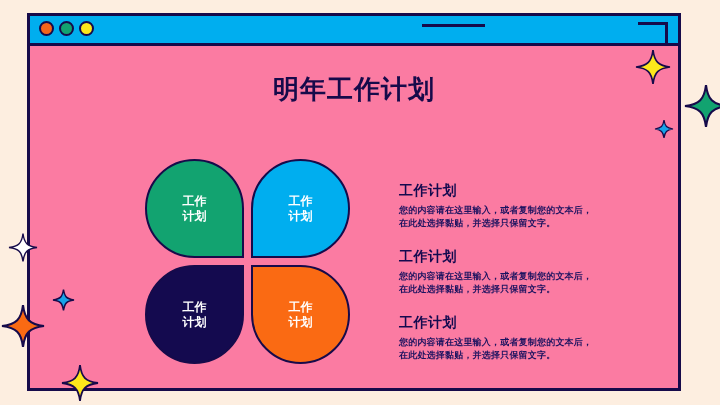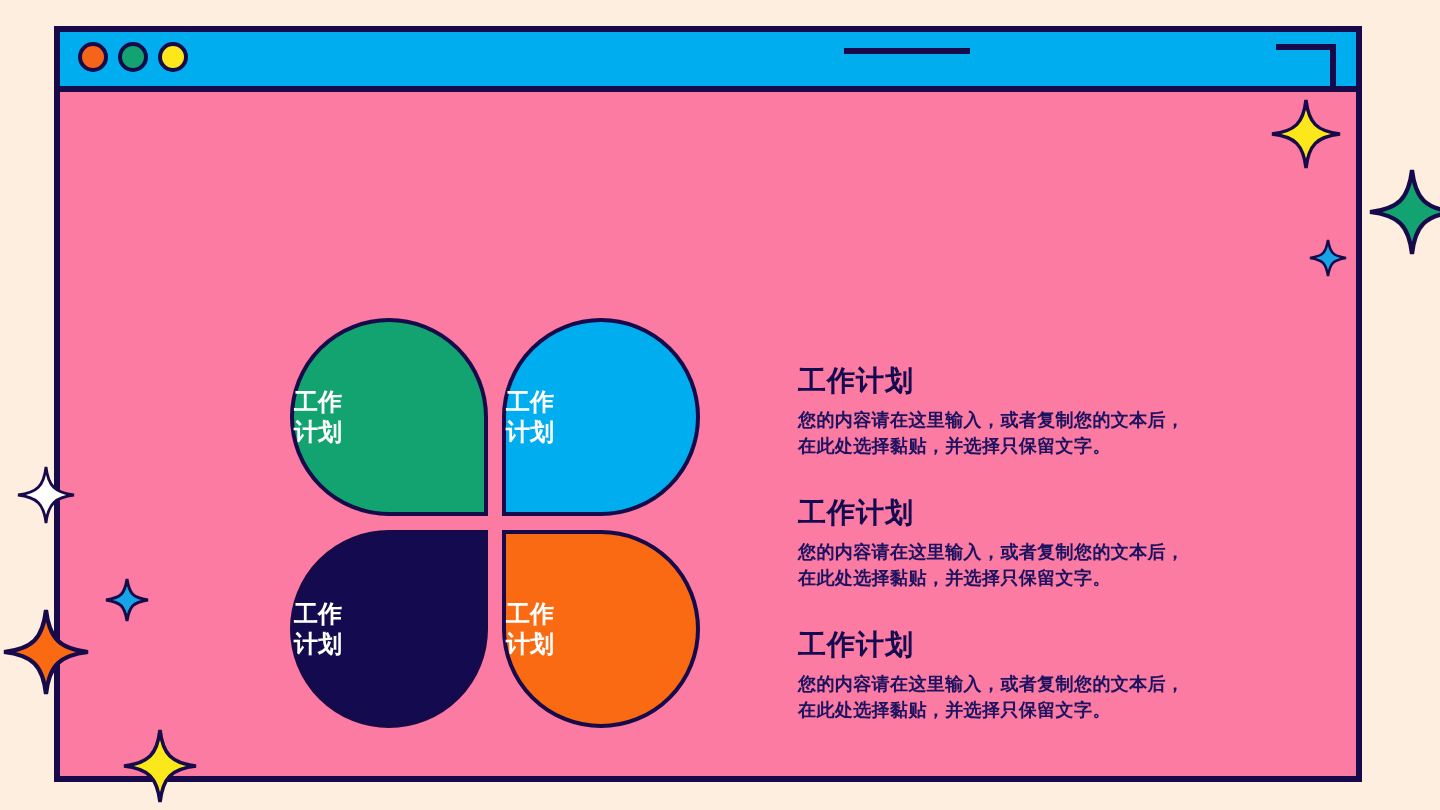--- a/index.html
+++ b/index.html
@@ -112,21 +112,21 @@
     height: 205px;
   }
   .petal {
     position: absolute;
     width: 99px;
     height: 99px;
     border: 2px solid #160A4A;
     box-sizing: border-box;
     display: flex;
     flex-direction: column;
-    align-items: flex-start;
+    align-items: center;
     justify-content: center;
     color: #ffffff;
     font-weight: bold;
     font-size: 12px;
     line-height: 1.25;
     text-align: center;
   }
   .petal .ln { display: block; }
 
   .petal.tl {
@@ -196,20 +196,21 @@
         <span class="dot d1"></span>
         <span class="dot d2"></span>
         <span class="dot d3"></span>
       </div>
       <div class="tb-minimize"></div>
       <div class="tb-maximize"></div>
     </div>
 
     <div class="body-area">
 
+      <div class="slide-title">明年工作计划</div>
 
       <div class="flower">
         <div class="petal tl">
           <span class="ln">工作</span>
           <span class="ln">计划</span>
         </div>
         <div class="petal tr">
           <span class="ln">工作</span>
           <span class="ln">计划</span>
         </div>

